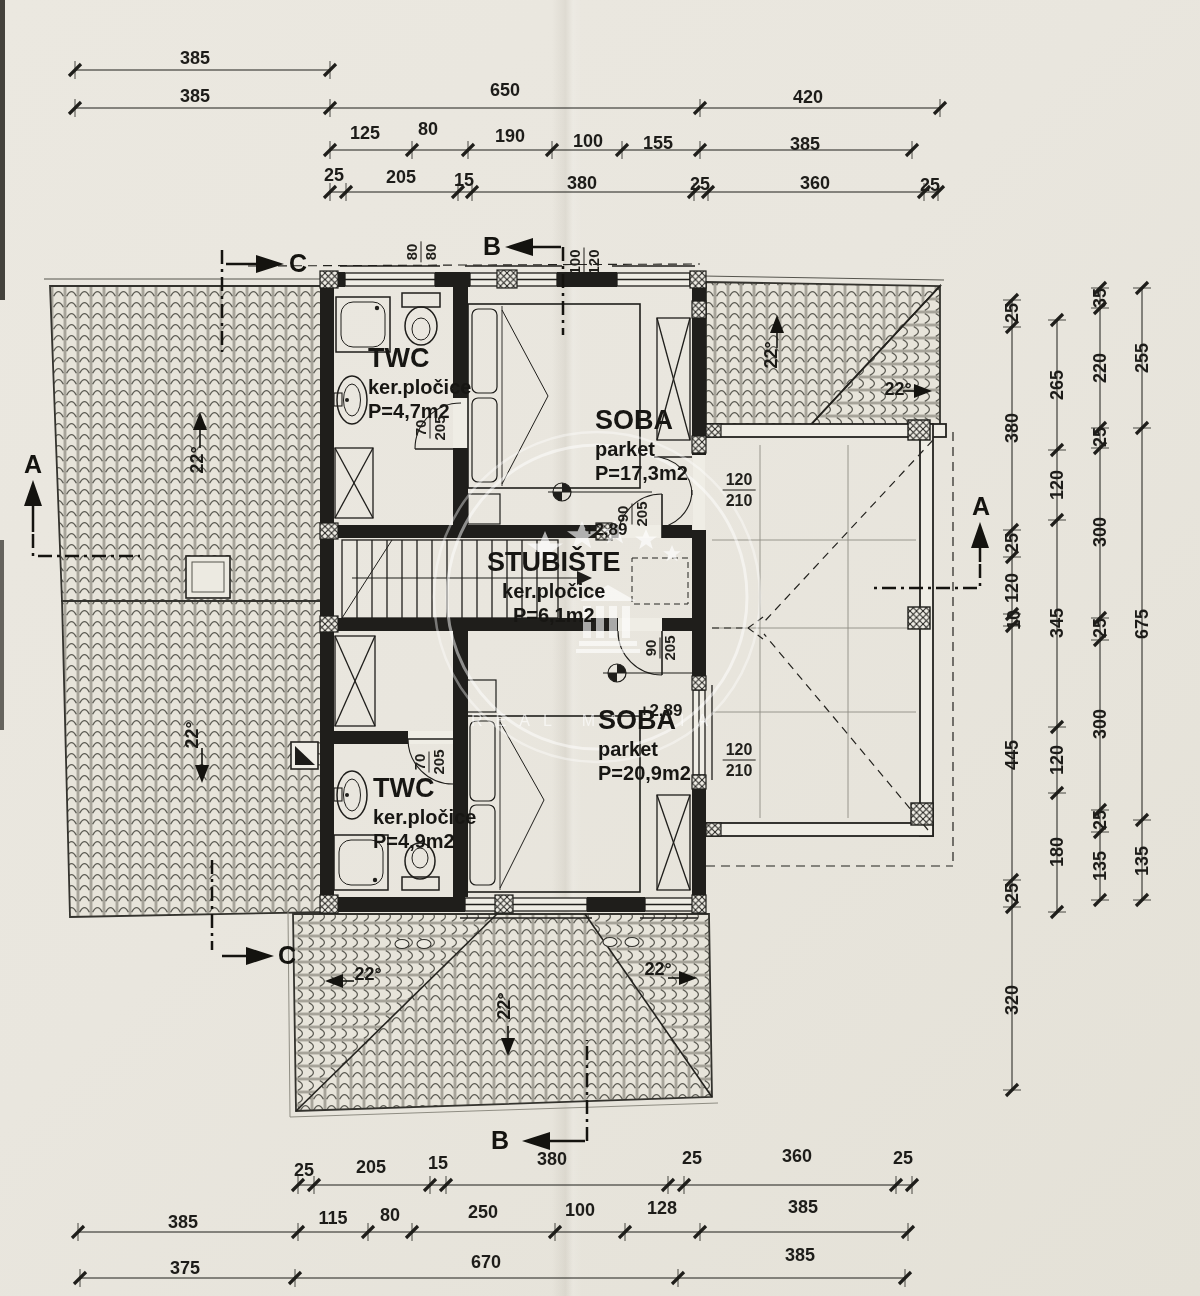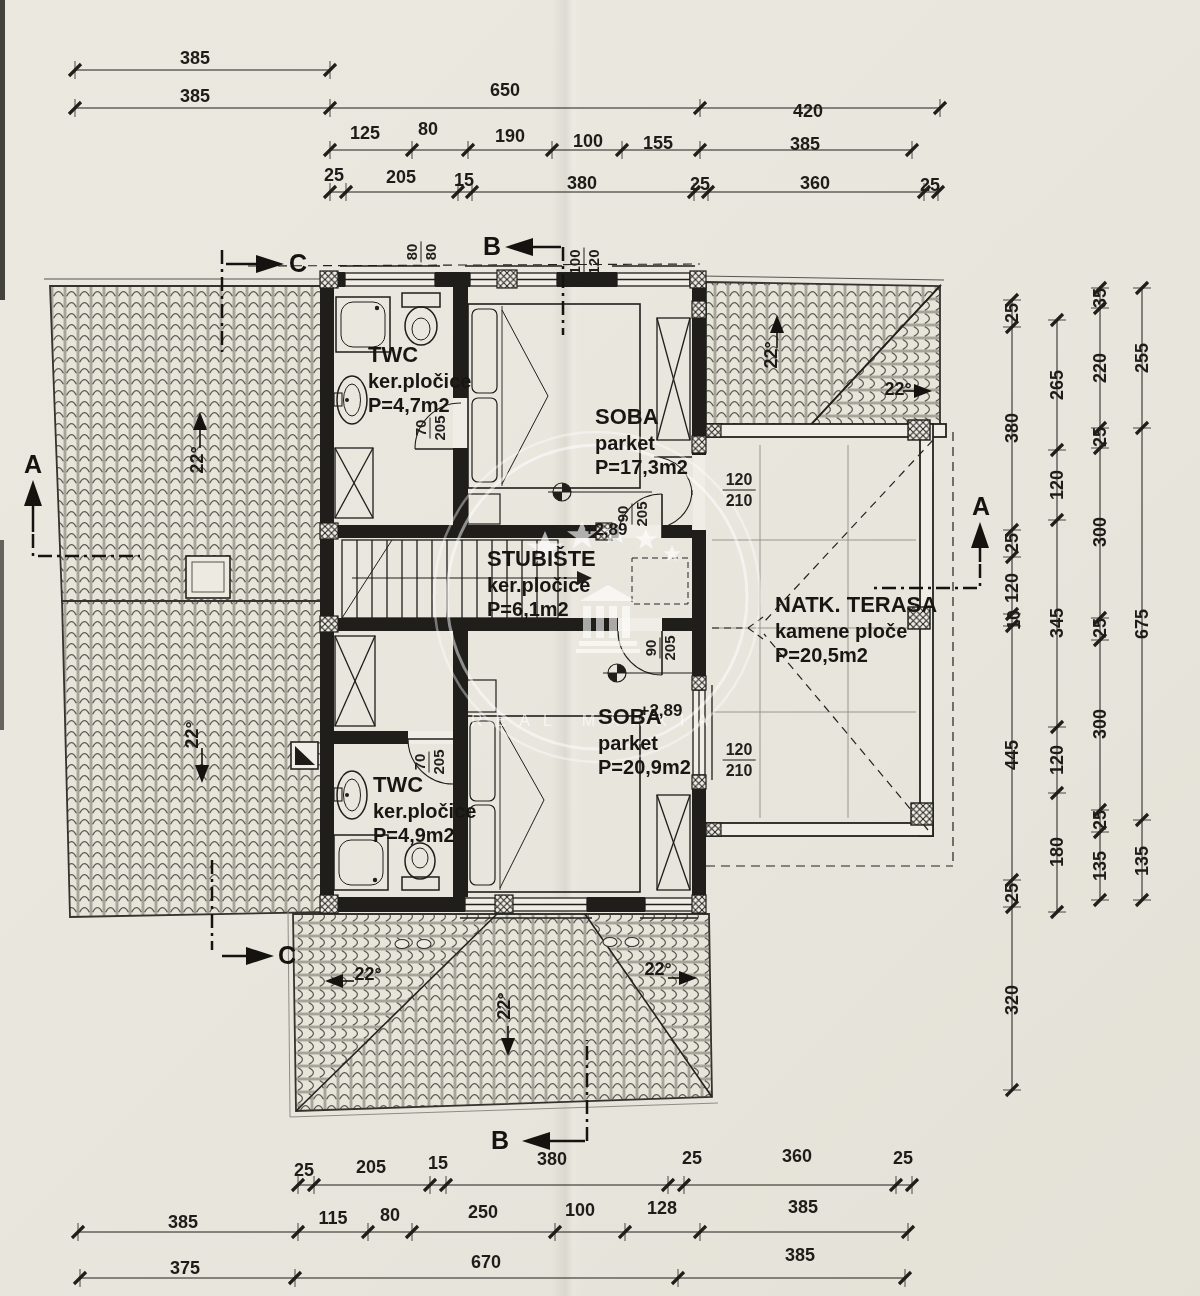--- a/index.html
+++ b/index.html
@@ -6,21 +6,21 @@
   #stage{position:relative;width:1200px;height:1296px;overflow:hidden;
          background:linear-gradient(135deg,#ebe8e0 0%,#e9e6de 45%,#e4e1d7 100%);
          font-family:"Liberation Sans",sans-serif;}
   #fold{position:absolute;left:552px;top:0;width:30px;height:1296px;
         background:linear-gradient(90deg,rgba(120,112,95,0) 0%,rgba(120,112,95,.10) 45%,rgba(255,255,255,.12) 70%,rgba(120,112,95,0) 100%);}
   .edge{position:absolute;background:#44423c;}
   svg{position:absolute;left:0;top:0;}
   .t{position:absolute;transform:translate(-50%,-50%);font:600 18px/1 "Liberation Sans",sans-serif;color:#1d1c19;white-space:nowrap;}
   .t.rot{transform:translate(-50%,-50%) rotate(-90deg);}
   .room{position:absolute;font:600 20px/1.22 "Liberation Sans",sans-serif;color:#171613;white-space:nowrap;}
-  .room .nm{display:block;font-size:22px;}
+  .room .nm{display:block;font-size:27px;}
   .room .fin,.room .ar{display:block;}
   .sec{position:absolute;transform:translate(-50%,-50%);font:700 25px/1 "Liberation Sans",sans-serif;color:#14130f;}
   .deg{position:absolute;transform:translate(-50%,-50%);font:600 18px/1 "Liberation Sans",sans-serif;color:#1b1a16;white-space:nowrap;}
   .deg.rot{transform:translate(-50%,-50%) rotate(-90deg);}
   .op{position:absolute;display:flex;flex-direction:column;align-items:center;
       font:600 15px/1.2 "Liberation Sans",sans-serif;color:#201f1b;
       transform:translate(-50%,-50%) rotate(-90deg);white-space:nowrap;}
   .op .a{border-bottom:1.5px solid #201f1b;padding:0 2px;}
   .op .b{padding:0 2px;}
   .frac{position:absolute;transform:translate(-50%,-50%);text-align:center;
@@ -463,39 +463,34 @@
   <div class="room" style="left:368px;top:342px;">
     <span class="nm">TWC</span>
     <span class="fin">ker.pločice</span>
     <span class="ar">P=4,7m2</span>
   </div>
   <div class="room" style="left:595px;top:404px;">
     <span class="nm">SOBA</span>
     <span class="fin">parket</span>
     <span class="ar">P=17,3m2</span>
   </div>
-  <div class="room" style="left:487px;top:546px;">
+  <div class="room" style="left:487px;top:546px;text-align:center;">
     <span class="nm">STUBIŠTE</span>
     <span class="fin">ker.pločice</span>
     <span class="ar">P=6,1m2</span>
   </div>
   <div class="room" style="left:598px;top:704px;">
     <span class="nm">SOBA</span>
     <span class="fin">parket</span>
     <span class="ar">P=20,9m2</span>
   </div>
   <div class="room" style="left:373px;top:772px;">
     <span class="nm">TWC</span>
     <span class="fin">ker.pločice</span>
     <span class="ar">P=4,9m2</span>
-  </div>
-  <div class="room" style="left:775px;top:592px;">
-    <span class="nm">NATK. TERASA</span>
-    <span class="fin">kamene ploče</span>
-    <span class="ar">P=20,5m2</span>
   </div>
 
   <span class="sec" style="left:492px;top:246px;">B</span>
   <span class="sec" style="left:500px;top:1140px;">B</span>
   <span class="sec" style="left:298px;top:263px;">C</span>
   <span class="sec" style="left:287px;top:955px;">C</span>
   <span class="sec" style="left:33px;top:464px;">A</span>
   <span class="sec" style="left:981px;top:506px;">A</span>
 
   <span class="deg rot" style="left:197px;top:460px;">22°</span>
@@ -538,21 +533,21 @@
     <span class="a">120</span>
     <span class="b">210</span>
   </div>
 
   <span class="lvl" style="left:606px;top:483px;">+2,89</span>
   <span class="lvl" style="left:661px;top:664px;">+2,89</span>
 
   <span class="t" style="left:195px;top:58px;">385</span>
   <span class="t" style="left:195px;top:96px;">385</span>
   <span class="t" style="left:505px;top:90px;">650</span>
-  <span class="t" style="left:808px;top:111px;text-align:right;">420</span>
+  <span class="t" style="left:808px;top:97px;text-align:right;">420</span>
   <span class="t" style="left:365px;top:133px;">125</span>
   <span class="t" style="left:428px;top:129px;">80</span>
   <span class="t" style="left:510px;top:136px;">190</span>
   <span class="t" style="left:588px;top:141px;">100</span>
   <span class="t" style="left:658px;top:143px;">155</span>
   <span class="t" style="left:805px;top:144px;">385</span>
   <span class="t" style="left:334px;top:175px;">25</span>
   <span class="t" style="left:401px;top:177px;">205</span>
   <span class="t" style="left:464px;top:180px;">15</span>
   <span class="t" style="left:582px;top:183px;">380</span>

